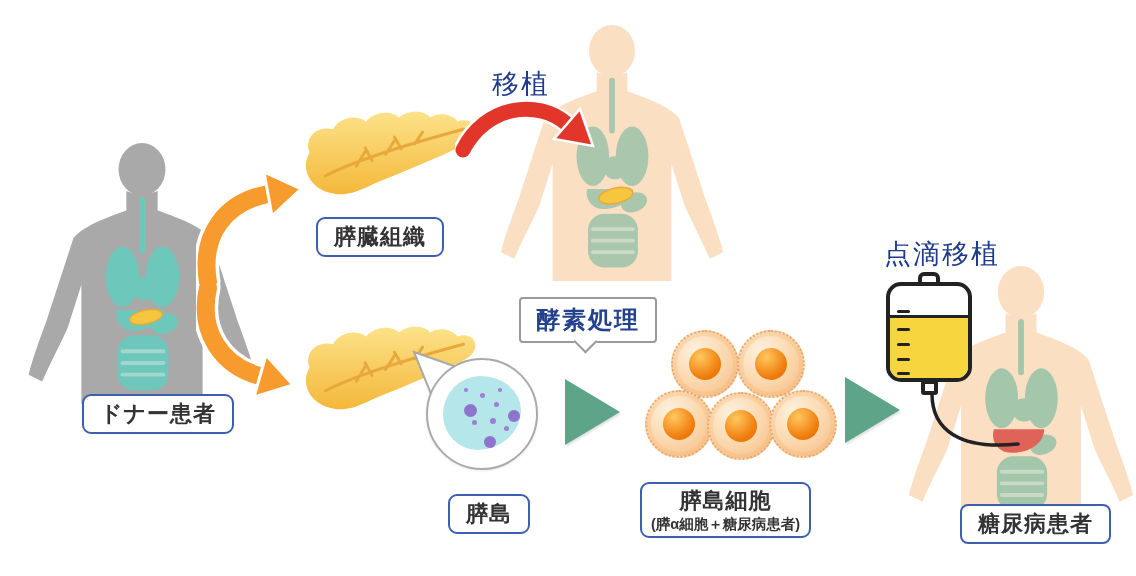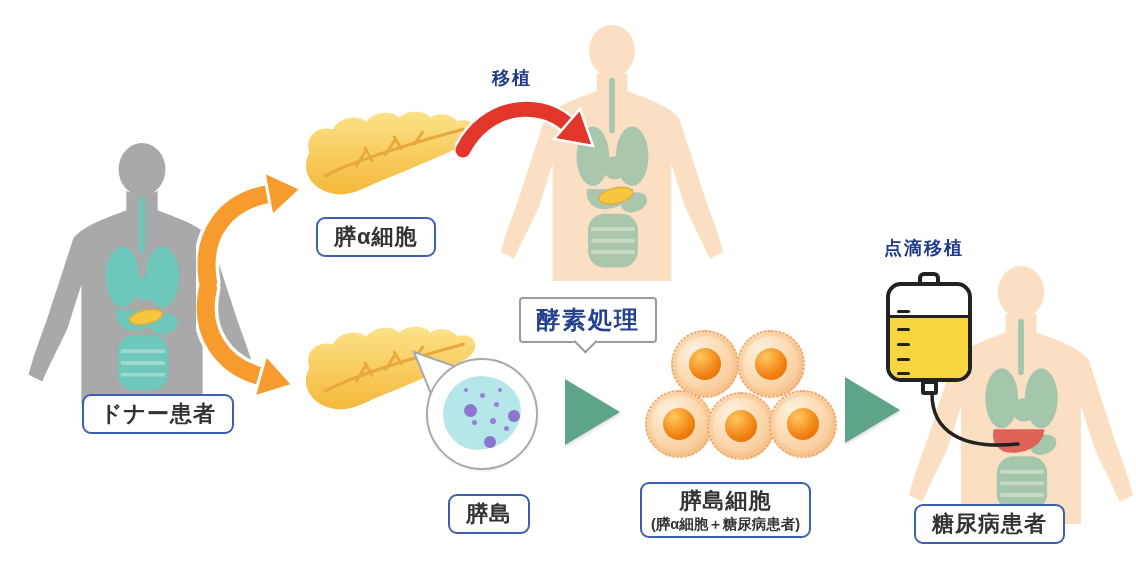--- a/index.html
+++ b/index.html
@@ -7,21 +7,21 @@
   .abs{position:absolute;}
   
   .label-box{
     position:absolute;background:#fff;border:2px solid var(--label-border,#3d5fb0);
     border-radius:9px;padding:4px 16px;color:var(--label-text,#333);
     font-size:22px;font-weight:600;letter-spacing:1px;white-space:nowrap;line-height:1.25;
   }
   .label-box .sub{display:block;font-size:14.5px;font-weight:600;letter-spacing:0;text-align:center;}
   .label-box.center{text-align:center;}
   .accent-text{
-    position:absolute;color:var(--accent-text,#1e3a8a);font-size:18px;font-weight:bold;
+    position:absolute;color:var(--accent-text,#1e3a8a);font-size:27px;font-weight:normal;
     letter-spacing:2px;white-space:nowrap;
   }
   
   .bubble{
     position:absolute;background:#fff;border:2px solid #9a9a9a;border-radius:4px;
     padding:5px 15px;color:#24418e;font-size:24px;font-weight:bold;letter-spacing:2px;white-space:nowrap;text-align:center;
   }
   .bubble::after{
     content:"";position:absolute;left:42%;bottom:-9px;width:15px;height:15px;background:#fff;
     border-right:2px solid #9a9a9a;border-bottom:2px solid #9a9a9a;transform:rotate(45deg);
@@ -211,26 +211,26 @@
     <div class="iv-nozzle"></div>
   </div>
 
   <span class="accent-text" style="left:492px;top:66px;">移植</span>
   <span class="accent-text" style="left:866px;top:236px;margin-left:18px;">点滴移植</span>
 
   <div class="label-box" style="left:82px;top:394px;">
     <span>ドナー患者</span>
   </div>
   <div class="label-box" style="left:316px;top:217px;">
-    <span>膵α細胞</span>
+    <span>膵臓組織</span>
   </div>
   <div class="label-box" style="left:448px;top:487px;margin-top:7px;">
     <span>膵島</span>
   </div>
   <div class="label-box center" style="left:640px;top:482px;padding:3px 9px;">
     <span>膵島細胞</span>
     <span class="sub">(膵α細胞＋糖尿病患者)</span>
   </div>
-  <div class="label-box" style="left:914px;top:504px;">
+  <div class="label-box" style="left:960px;top:504px;border-radius:8px;">
     <span>糖尿病患者</span>
   </div>
 
 </div>
 
 </body></html>

